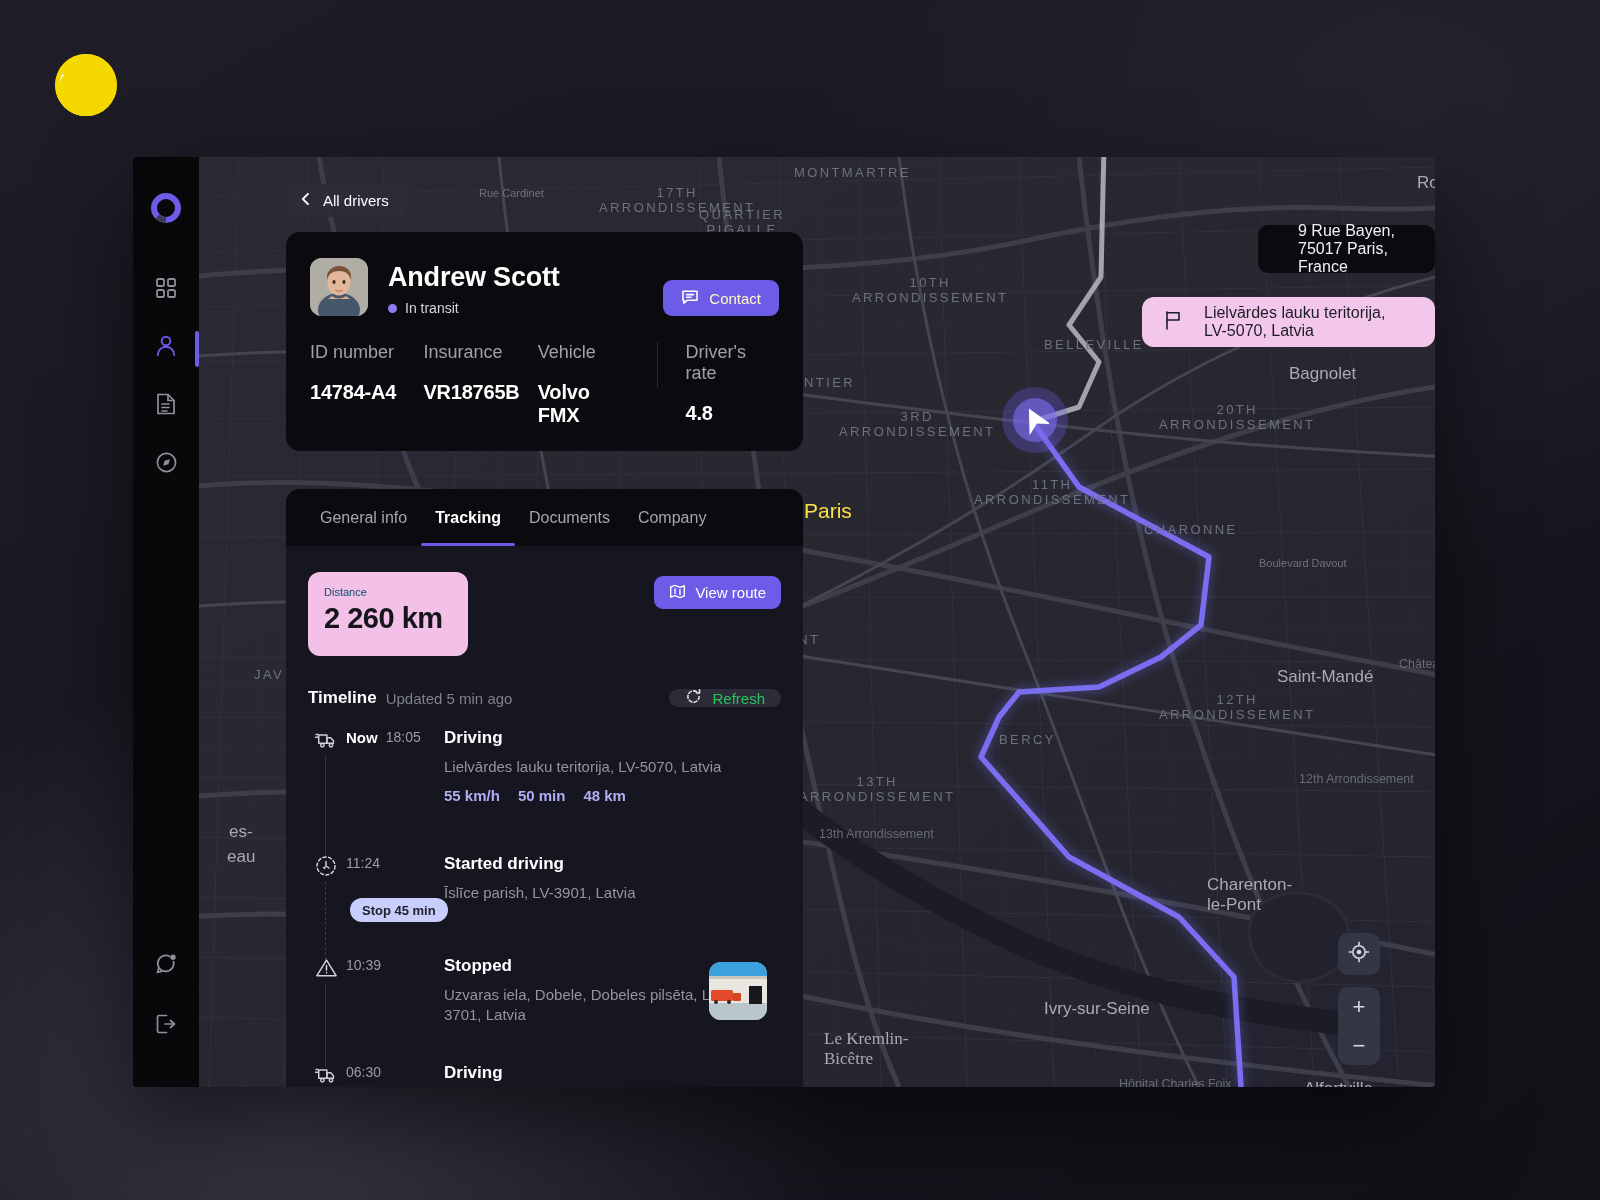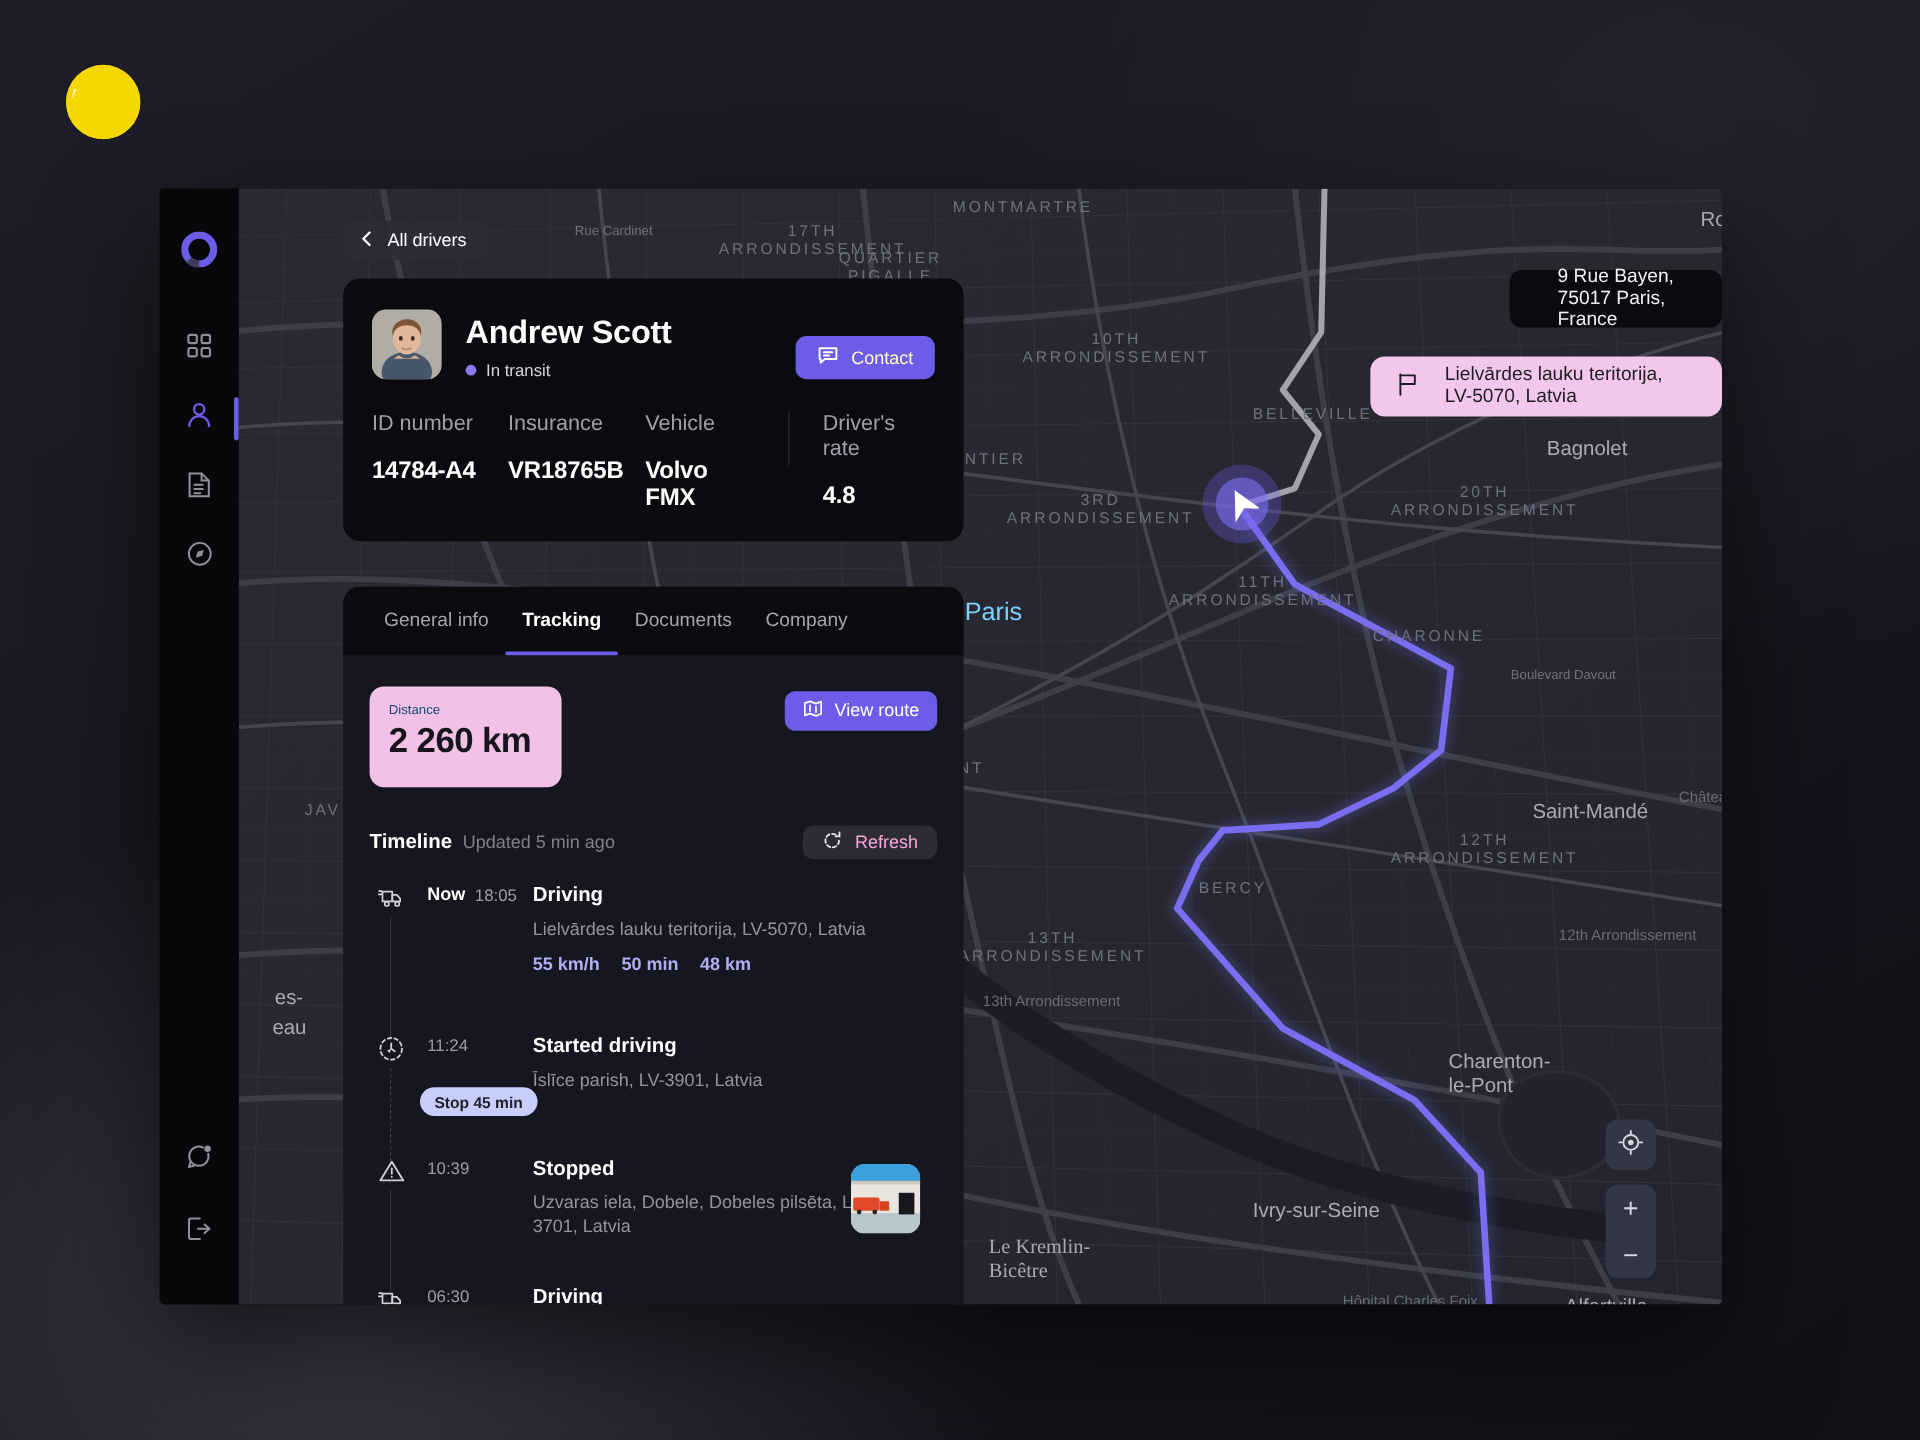--- a/index.html
+++ b/index.html
@@ -93,21 +93,21 @@
     white-space: nowrap;
     pointer-events: none;
     user-select: none;
   }
   .map-label.caps {
     letter-spacing: 2.4px;
     font-size: 13px;
     color: #6f7080;
     text-align: center;
   }
-  .map-label.place { font-size: 21px; color: #7dd3fc; }
+  .map-label.place { font-size: 21px; color: #fde047; }
   .map-label.place-sm { font-size: 17px; color: #a9aab4; }
   .map-label.tiny { font-size: 12.5px; color: #6a6b79; }
   .map-label.street {
     font-size: 11px; color: #71727f;
   }
 
   
   .addr-dark {
     position: absolute;
     left: 1011px; top: 68px;
@@ -291,24 +291,24 @@
   }
 
   .timeline-head {
     margin-top: 32px;
     display:flex; align-items:center;
   }
   .tl-title { font-size: 17px; font-weight:700; color:#fff; }
   .tl-sub { margin-left: 9px; font-size: 15px; color:#7f808c; }
   .refresh-btn {
     margin-left:auto;
-    height: 28px; padding: 0 16px;
+    height: 18px; padding: 0 16px;
     display:flex; align-items:center; gap: 10px;
     background:#2b2c37; border-radius: 9px;
-    color:#f9a8d4; font-size: 15px; cursor:pointer;justify-content:center;
+    color:#22c55e; font-size: 15px; cursor:pointer;justify-content:center;
   }
 
   .timeline { margin-top: 20px; position:relative; }
   .tl-item { position:relative; padding-left: 136px; min-height: 96px; }
   .tl-icon {
     position:absolute; left: 6px; top: 0;
     width: 24px; height: 24px;
     color: #cfd0d8;
     display:flex; align-items:center; justify-content:center;
   }
@@ -316,21 +316,21 @@
     position:absolute; left: 17px; top: 28px; bottom: -4px;
     width: 1px; background: #35363f;
   }
   .tl-line.dashed {
     background: none;
     border-left: 1px dashed #3c3d47;
   }
   .tl-time {
     position:absolute; left: 38px; top: 1px;
     font-size: 14px; color:#9b9ca7;
-    display:flex; align-items:center; gap:8px;margin-left:10px;
+    display:flex; align-items:flex-start; gap:8px;
   }
   .tl-time .now { color:#ffffff; font-weight:700; font-size:15px; }
   .tl-evt { font-size: 17px; font-weight:700; color:#fff; }
   .tl-addr { margin-top: 9px; font-size: 15px; color:#93949f; line-height: 1.35; max-width: 300px; }
   .tl-metrics { margin-top: 10px; display:flex; gap: 18px; font-size: 15px; color:#b0aef2; font-weight:600; }
   .tl-thumb {
     position:absolute; right: 14px; top: 6px;
     width: 58px; height: 58px; border-radius: 12px;
     overflow:hidden;
   }

